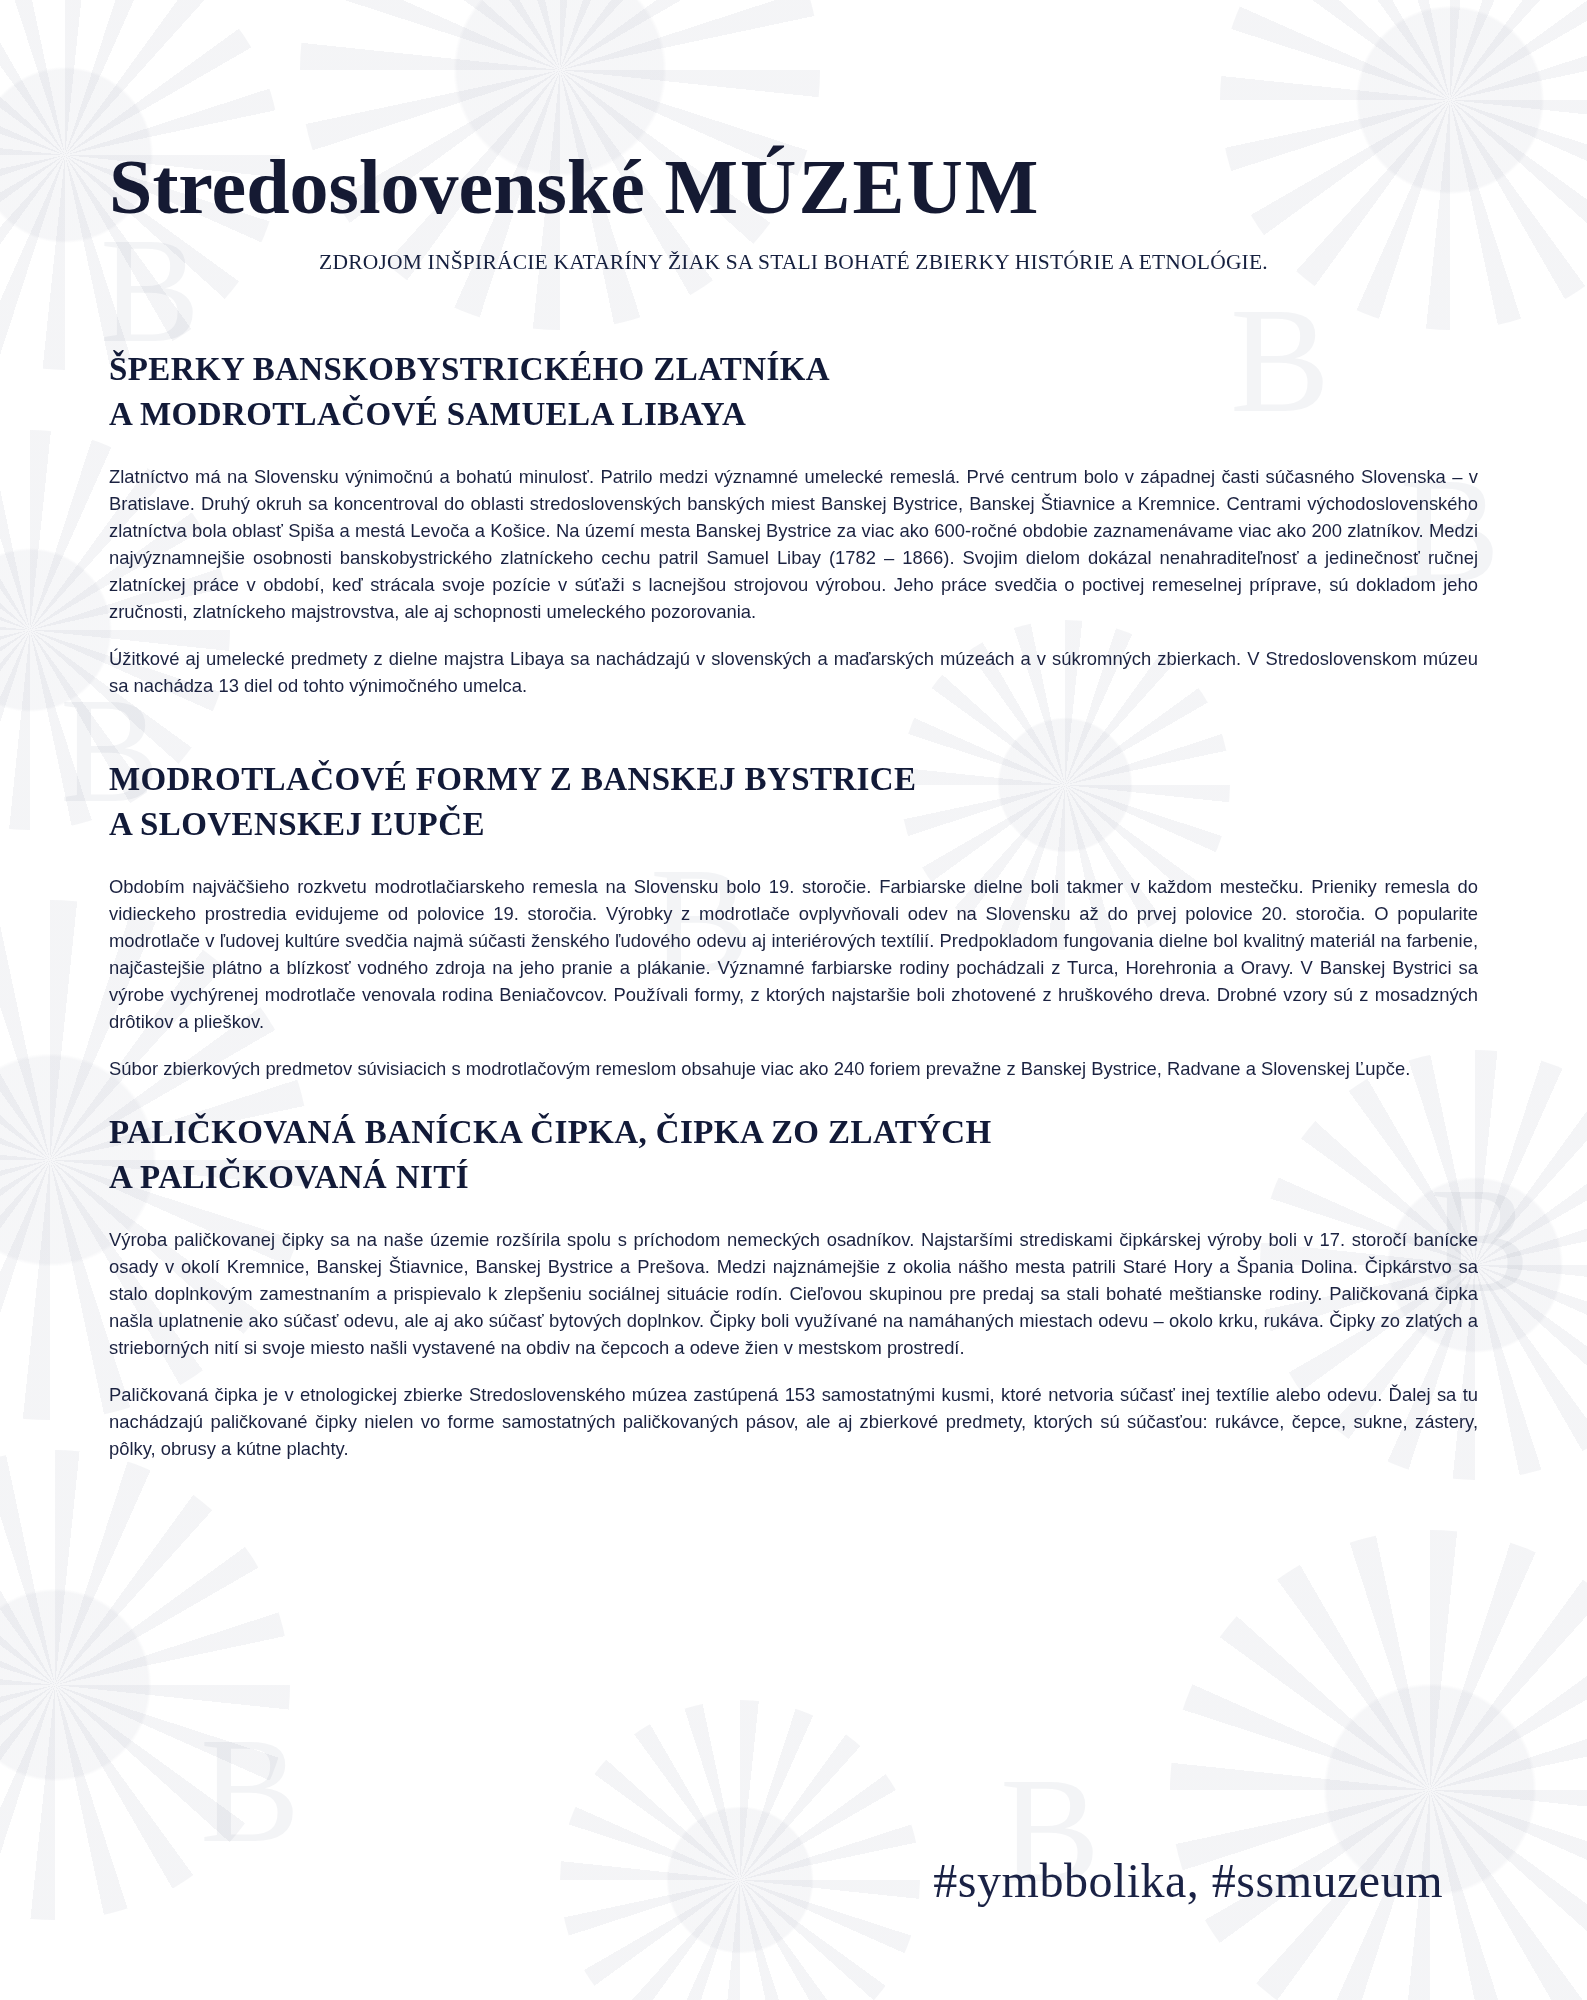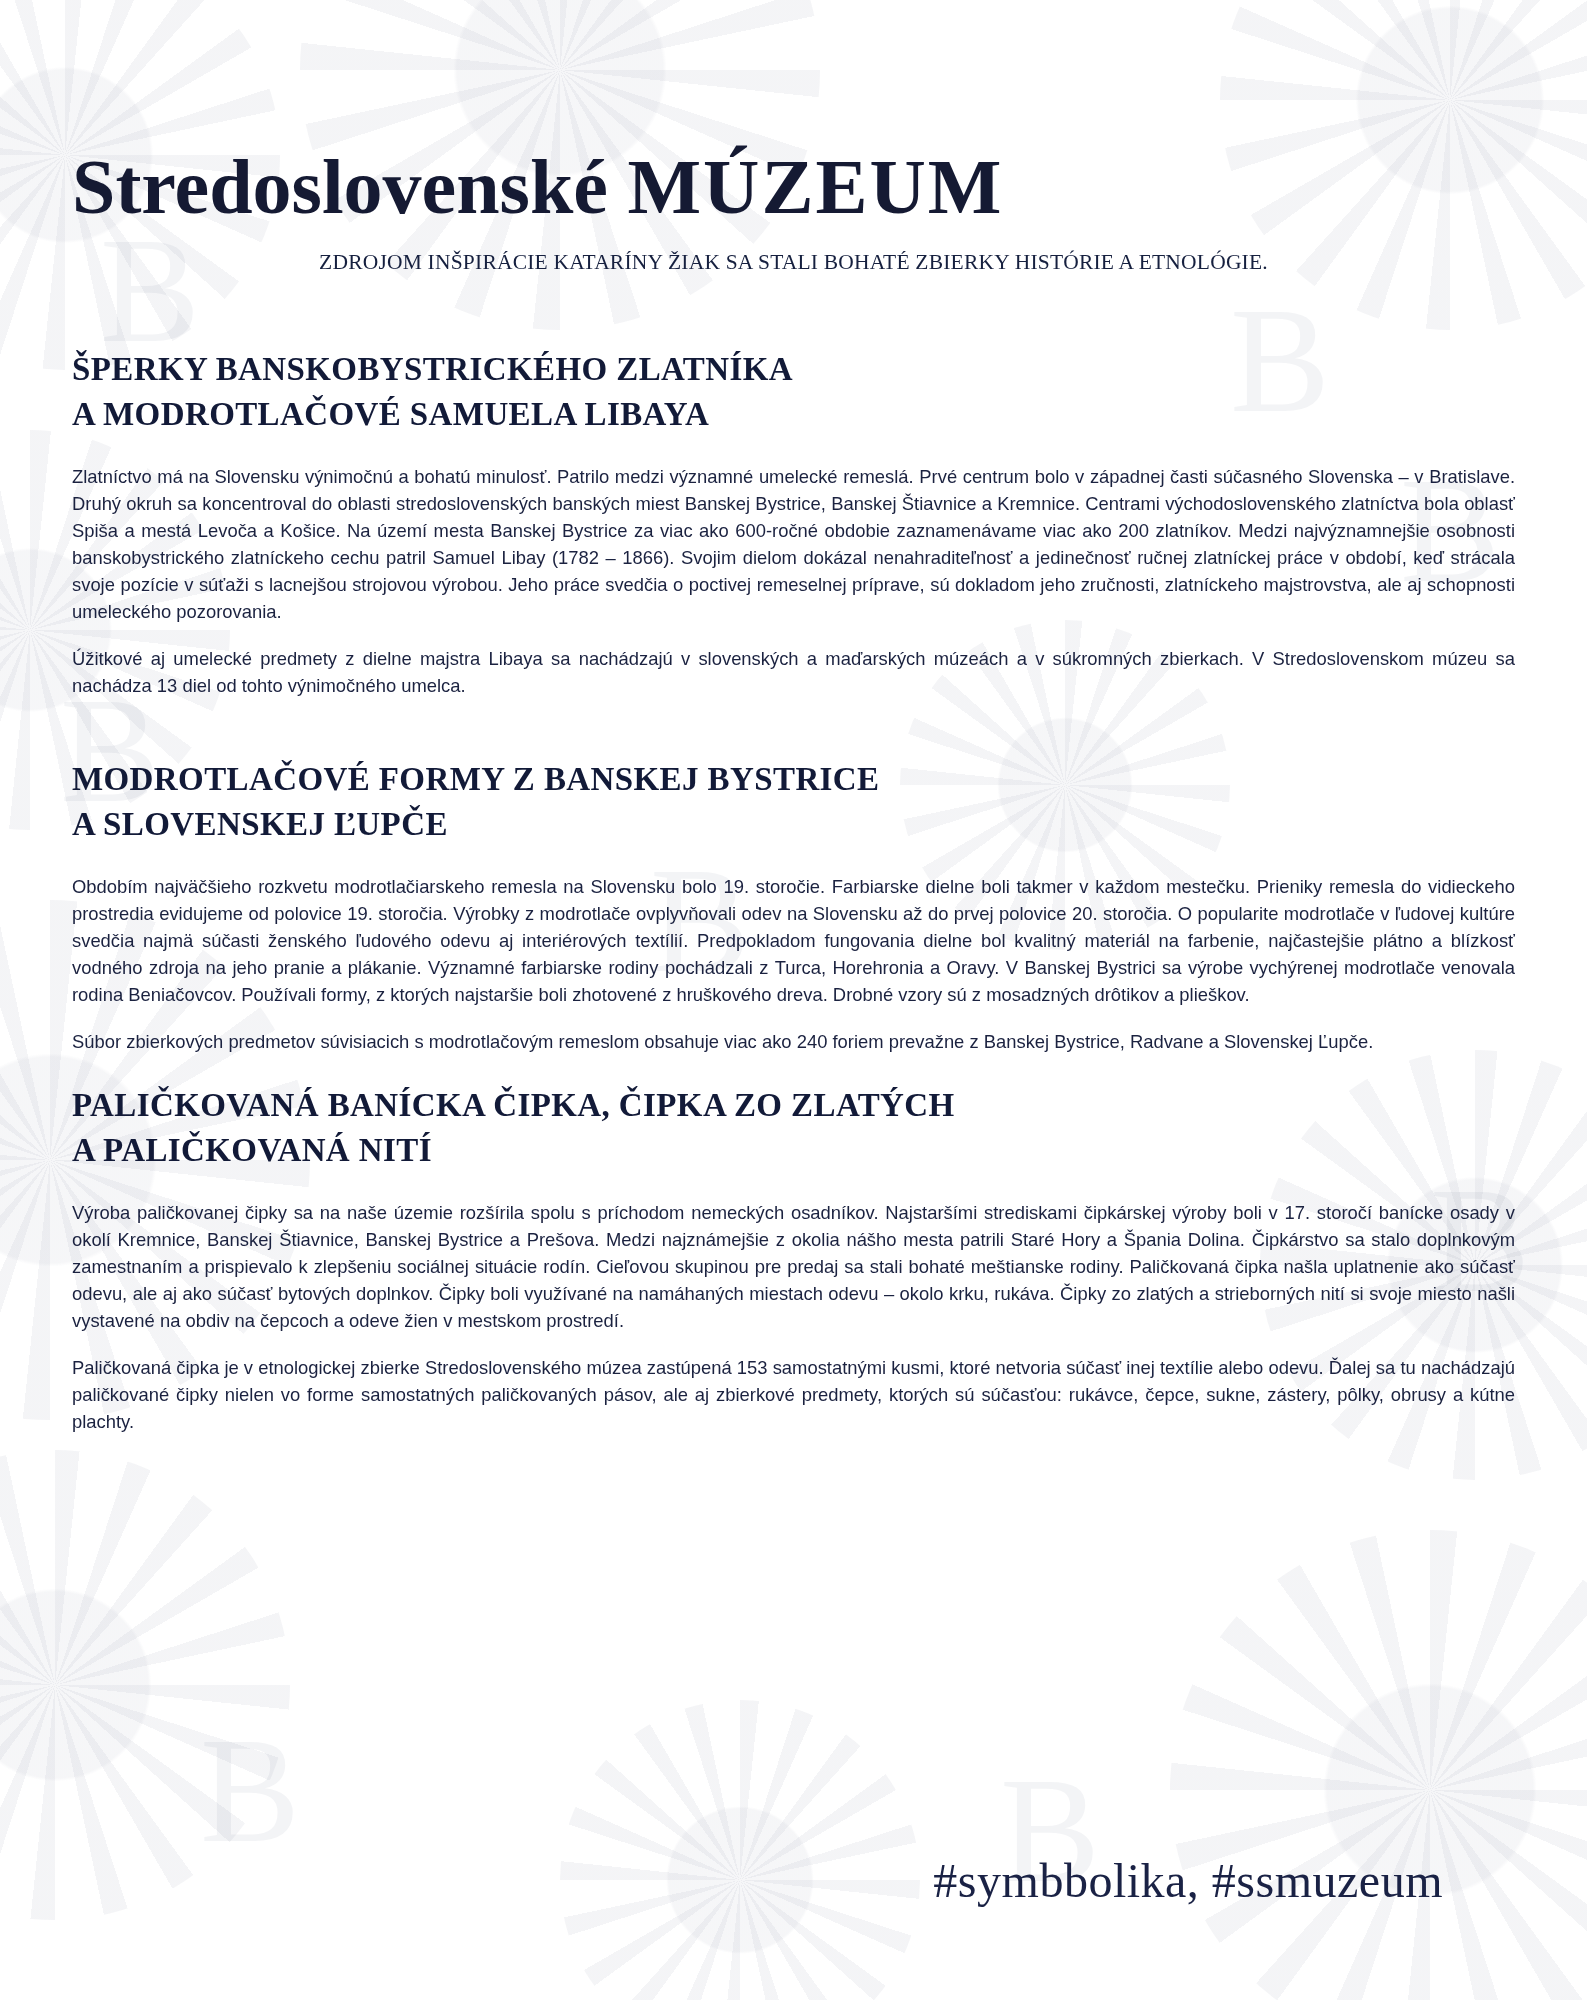--- a/index.html
+++ b/index.html
@@ -76,21 +76,21 @@
   .wm.w4 { left: 60px;   top: 690px; }
   .wm.w5 { left: 650px;  top: 860px; }
   .wm.w6 { left: 1430px; top: 1180px; }
   .wm.w7 { left: 200px;  top: 1730px; }
   .wm.w8 { left: 1000px; top: 1770px; }
 
   
   .content {
     position: relative;
     z-index: 2;
-    padding: 0 72px;
+    padding: 0 109px;
   }
 
   .masthead {
     margin-top: 148px;
     line-height: 1.0;
     white-space: nowrap;
   }
   .masthead .part-a {
     font-family: "Liberation Serif", serif;
     font-size: 78px;

